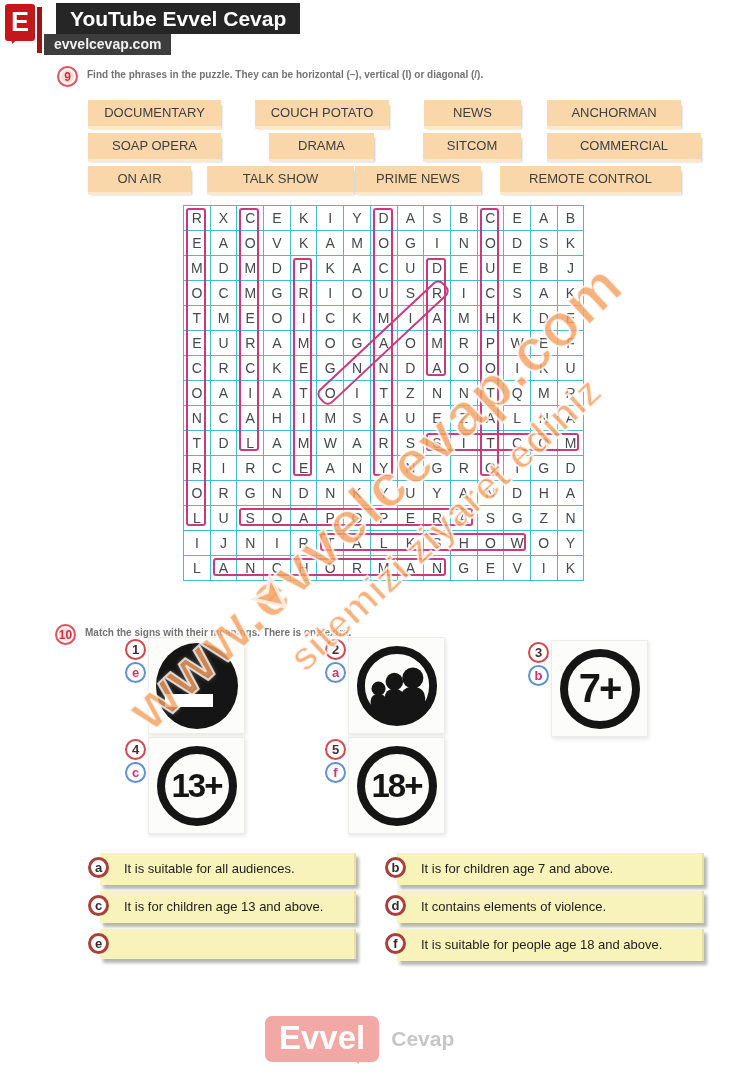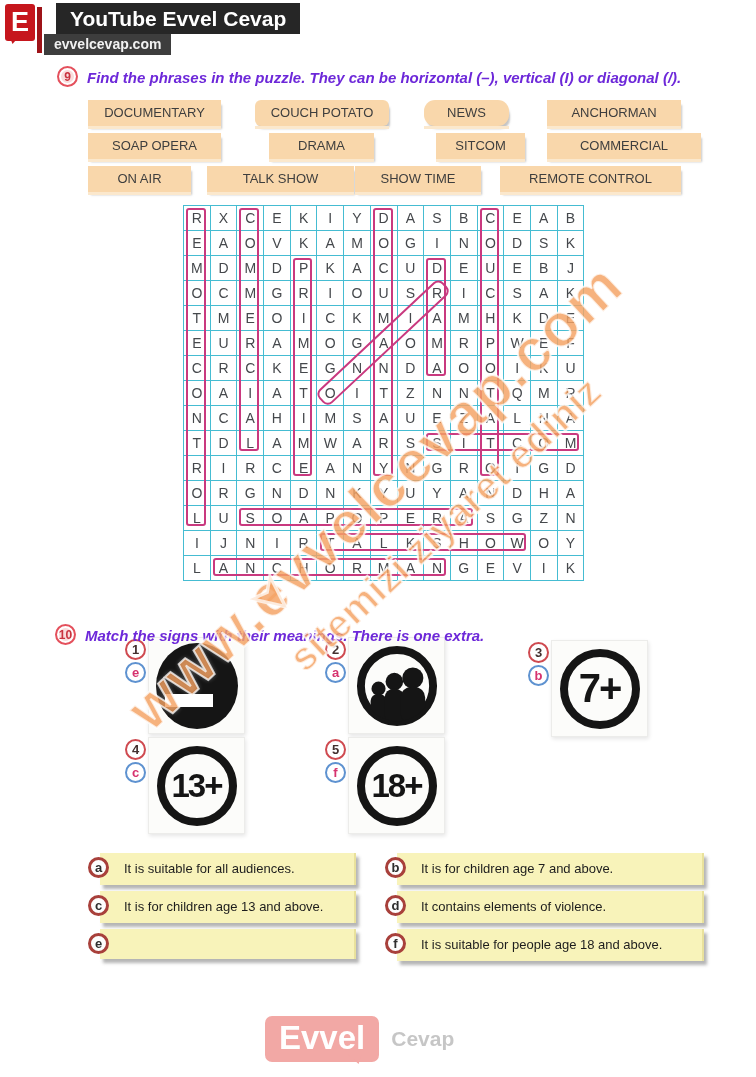--- a/index.html
+++ b/index.html
@@ -16,21 +16,21 @@
   .site-title { position:absolute; left:44px; top:3px; height:31px; line-height:31px; padding:0 14px;
     background:#262626; color:#fff; font-size:21px; font-weight:bold; z-index:4;margin-left:12px; }
   .site-url { position:absolute; left:44px; top:34px; height:21px; line-height:21px; padding:0 10px;
     background:#3d3d3d; color:#f1f1f1; font-size:14px; font-weight:bold; z-index:4; }
 
   
   .ex-head { position:absolute; display:flex; gap:9px; align-items:flex-start; z-index:2; }
   .ex-badge { flex:0 0 auto; width:21px; height:21px; border-radius:50%; border:2px solid #e4505c;
     background:#f9dcdc; color:#c9333f; font-weight:bold; font-size:12px;
     display:flex; align-items:center; justify-content:center; box-shadow:inset 0 0 0 2px #fff; }
-  .ex-text { font-size:15px; font-weight:bold; color:#6d28d9; padding-top:3px;font-style:italic; }
+  .ex-text { font-size:10px; font-weight:bold; color:#737373; padding-top:3px; }
   #ex9-head { left:57px; top:66px; width:660px; }
   #ex10-head { left:55px; top:624px; width:660px;text-align:center; }
 
   
   .word-bank { position:absolute; left:0; top:100px; width:756px; height:95px; z-index:1; }
   .bank-btn { position:absolute; height:26px; line-height:26px; text-align:center;
     background:#f9d7ab; color:#3e3e3e; font-size:13px;
     box-shadow:2px 4px 2px -1px rgba(150,150,150,.55); }
   .bank-btn::after { content:''; position:absolute; left:0; right:0; bottom:-3px; height:3px;
     background:#fbe8cd; }
@@ -104,30 +104,30 @@
   <div class="site-title">YouTube Evvel Cevap</div>
   <div class="site-url">evvelcevap.com</div>
 
   <div class="ex-head" id="ex9-head">
     <span class="ex-badge">9</span>
     <span class="ex-text">Find the phrases in the puzzle. They can be horizontal (–), vertical (I) or diagonal (/).</span>
   </div>
 
   <div class="word-bank">
       <div class="bank-btn" style="left: 88px; top: 0px; width: 133px;">DOCUMENTARY</div>
-      <div class="bank-btn" style="left: 255px; top: 0px; width: 134px; border-radius: 6px;">COUCH POTATO</div>
-      <div class="bank-btn" style="left: 424px; top: 0px; width: 85px; border-radius: 11px;">NEWS</div>
+      <div class="bank-btn" style="left: 255px; top: 0px; width: 134px;">COUCH POTATO</div>
+      <div class="bank-btn" style="left: 424px; top: 0px; width: 97px;">NEWS</div>
       <div class="bank-btn" style="left: 547px; top: 0px; width: 134px;">ANCHORMAN</div>
       <div class="bank-btn" style="left: 88px; top: 33px; width: 133px;">SOAP OPERA</div>
       <div class="bank-btn" style="left: 269px; top: 33px; width: 105px;">DRAMA</div>
-      <div class="bank-btn" style="left: 436px; top: 33px; width: 89px;">SITCOM</div>
+      <div class="bank-btn" style="left: 423px; top: 33px; width: 98px;">SITCOM</div>
       <div class="bank-btn" style="left: 547px; top: 33px; width: 154px;">COMMERCIAL</div>
       <div class="bank-btn" style="left: 88px; top: 66px; width: 103px;">ON AIR</div>
       <div class="bank-btn" style="left: 207px; top: 66px; width: 147px;">TALK SHOW</div>
-      <div class="bank-btn" style="left: 355px; top: 66px; width: 126px;">SHOW TIME</div>
+      <div class="bank-btn" style="left: 355px; top: 66px; width: 126px;">PRIME NEWS</div>
       <div class="bank-btn" style="left: 500px; top: 66px; width: 181px;">REMOTE CONTROL</div>
     </div>
 
   <div class="grid">
       <div class="cell">R</div>
       <div class="cell">X</div>
       <div class="cell">C</div>
       <div class="cell">E</div>
       <div class="cell">K</div>
       <div class="cell">I</div>

